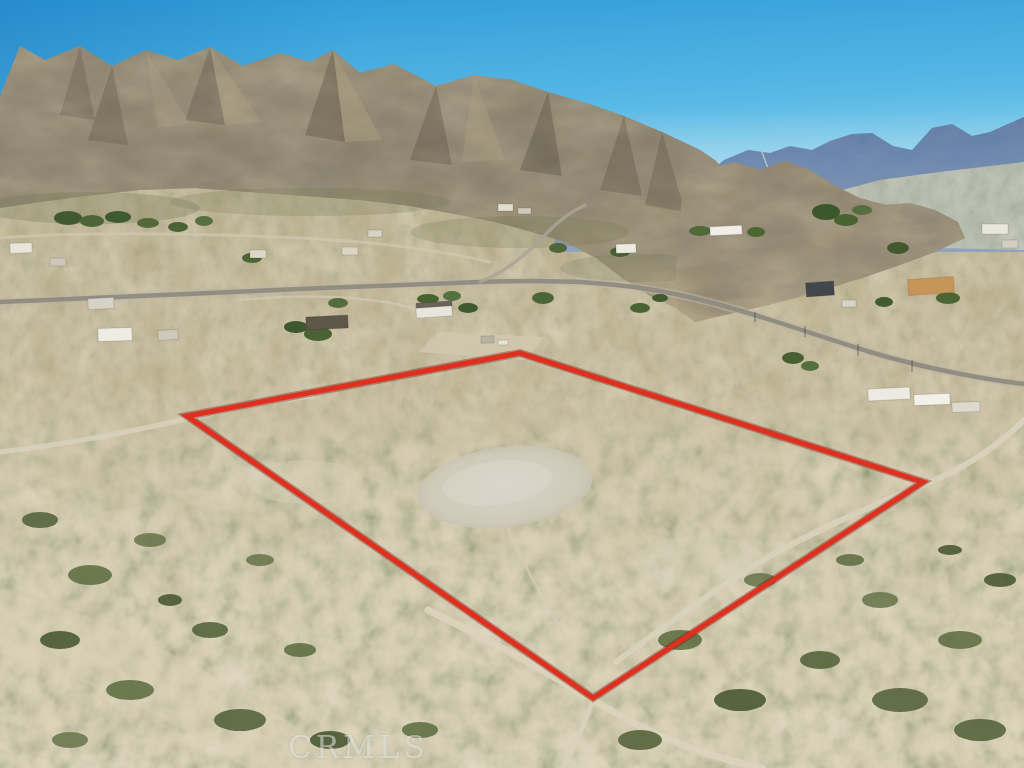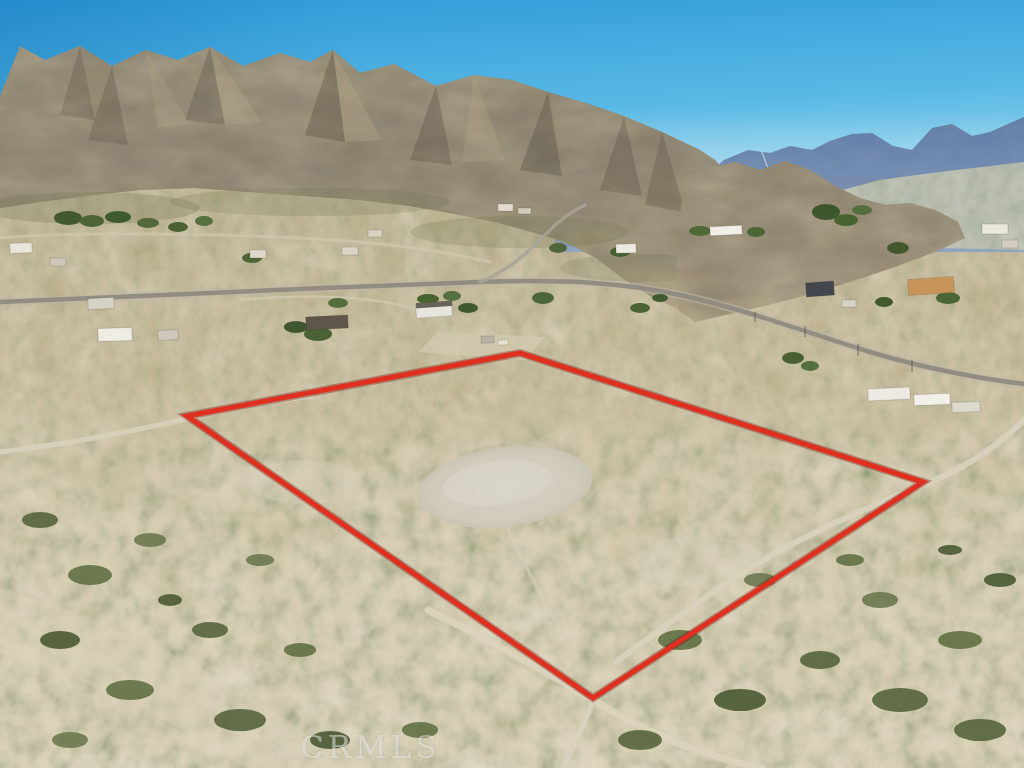--- a/index.html
+++ b/index.html
@@ -1,19 +1,19 @@
 <!DOCTYPE html>
 <html><head>
 <meta charset="utf-8">
 <style>
   html,body{margin:0;padding:0;background:#000;}
   .stage{position:relative;width:1024px;height:768px;overflow:hidden;font-family:"DejaVu Sans",sans-serif;}
   .stage svg{position:absolute;left:0;top:0;display:block;}
   .watermark{
-    position:absolute;left:300px;top:729px;width:200px;
+    position:absolute;left:288px;top:729px;width:200px;
     font-family:"DejaVu Serif",serif;
     font-size:31px;font-weight:400;letter-spacing:4px;
     color:rgba(255,255,255,0.46);
     text-shadow:0 0 2px rgba(90,90,80,0.25);
     user-select:none;
   }
 </style>
 </head>
 <body>
 

